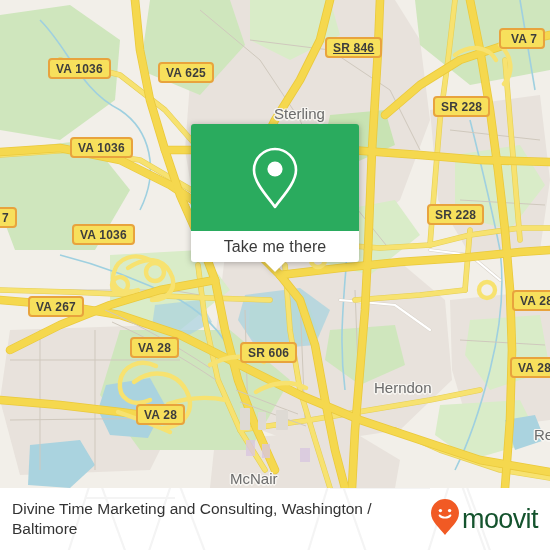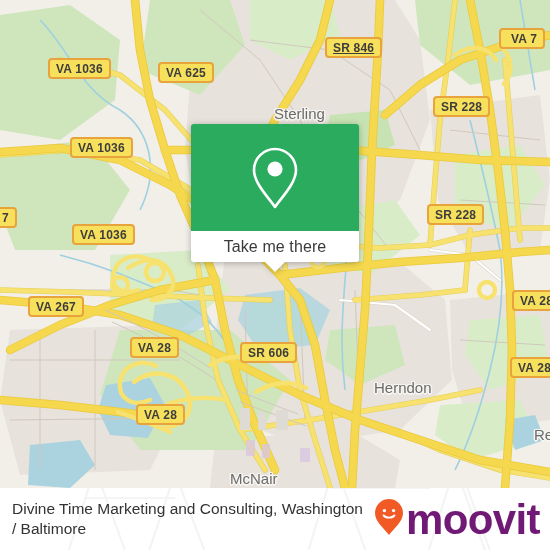--- a/index.html
+++ b/index.html
@@ -163,25 +163,25 @@
     padding-right: 10px;
     max-width: 408px;
   }
   #footer-logo {
     flex: 0 0 auto;
     display: flex;
     align-items: center;
     gap: 2px;
   }
   #brand-text {
-    color: #701a75;
-    font-family: "Liberation Sans", sans-serif;
-    font-size: 42px;
+    color: #14532d;
+    font-family: "Liberation Sans", sans-serif;
+    font-size: 27px;
     line-height: 31px;
-    font-weight: bold;
+    font-weight: normal;
     letter-spacing: -0.6px;
   }
 </style>
 </head>
 <body>
 
 <div id="page">
 
   <div id="map-area">
 

